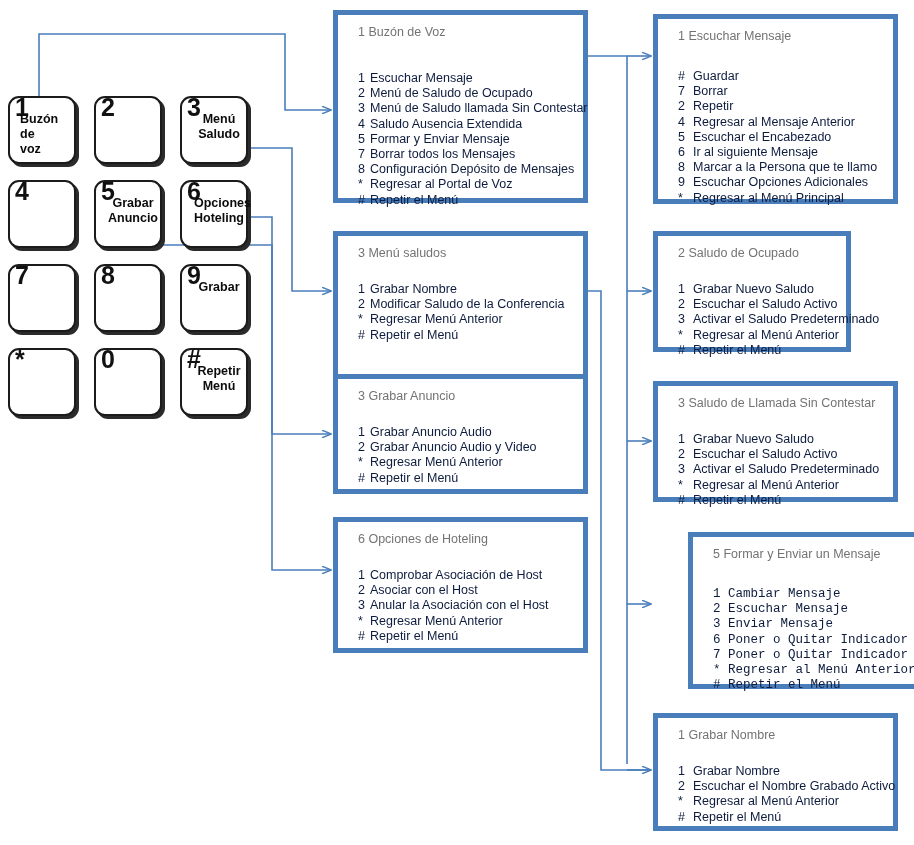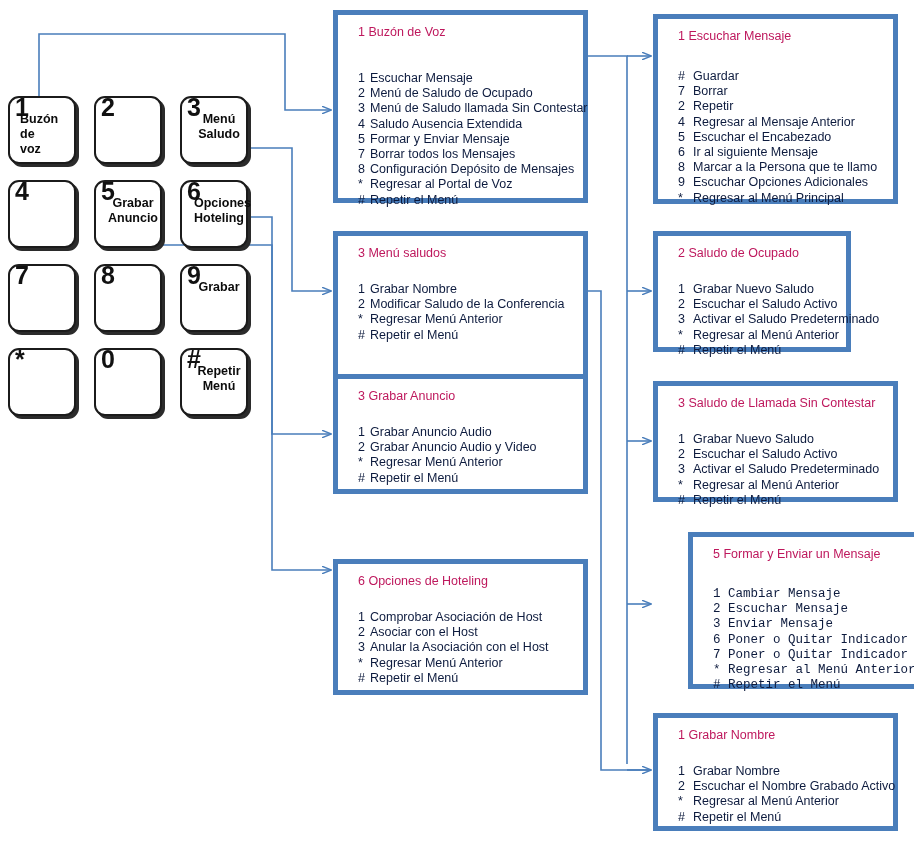--- a/index.html
+++ b/index.html
@@ -46,21 +46,21 @@
   .mbox{
     position:absolute;
     background:#ffffff;
     border:5px solid #4a7ebb;
     box-sizing:border-box;
   }
   .mbox .mtitle{
     position:absolute;
     left:20px;top:10px;
     font-size:12.5px;
-    color:#be185d;
+    color:#737373;
     white-space:nowrap;
   }
   .mbox .mlist{
     position:absolute;
     left:20px;
     right:6px;
   }
   .mbox .mrow{
     font-size:12.5px;
     line-height:15.2px;
@@ -181,21 +181,21 @@
   <div class="mbox" style="left:333px;top:374px;width:255px;height:120px;">
       <div class="mtitle">3 Grabar Anuncio</div>
       <div class="mlist" style="top: 46px;">
         <div class="mrow"><span class="mk">1</span><span>Grabar Anuncio Audio</span></div>
         <div class="mrow"><span class="mk">2</span><span>Grabar Anuncio Audio y Video</span></div>
         <div class="mrow"><span class="mk">*</span><span>Regresar Menú Anterior</span></div>
         <div class="mrow"><span class="mk">#</span><span>Repetir el Menú</span></div>
       </div>
     </div>
 
-  <div class="mbox" style="left:333px;top:517px;width:255px;height:136px;margin-top:42px;">
+  <div class="mbox" style="left:333px;top:517px;width:255px;height:136px;">
       <div class="mtitle">6 Opciones de Hoteling</div>
       <div class="mlist" style="top: 46px;">
         <div class="mrow"><span class="mk">1</span><span>Comprobar Asociación de Host</span></div>
         <div class="mrow"><span class="mk">2</span><span>Asociar con el Host</span></div>
         <div class="mrow"><span class="mk">3</span><span>Anular la Asociación con el Host</span></div>
         <div class="mrow"><span class="mk">*</span><span>Regresar Menú Anterior</span></div>
         <div class="mrow"><span class="mk">#</span><span>Repetir el Menú</span></div>
       </div>
     </div>
 

